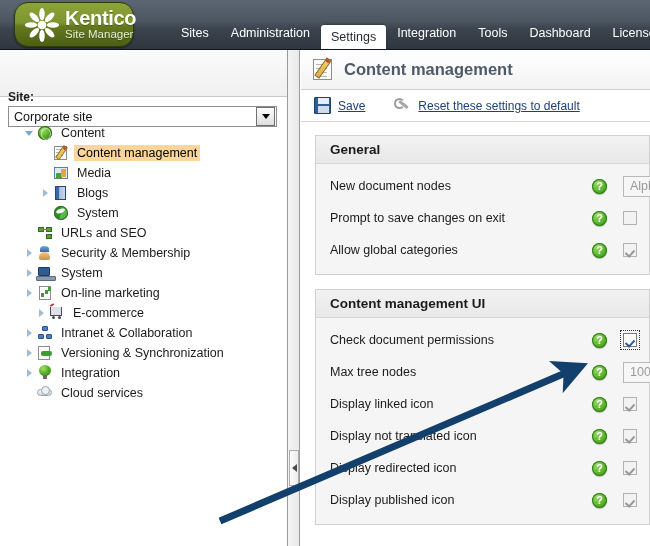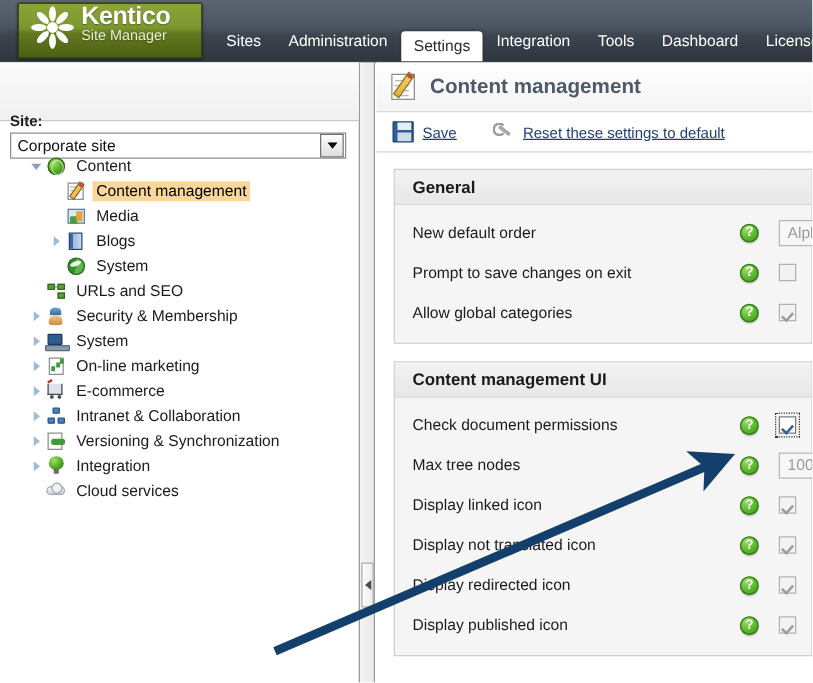--- a/index.html
+++ b/index.html
@@ -13,26 +13,26 @@
   #app { position: relative; width: 650px; height: 546px; overflow: hidden; }
 
   
   .topbar {
     position: absolute; left: 0; top: 0; width: 650px; height: 50px;
     background: linear-gradient(to bottom, #5b6672 0%, #4d5762 42%, #3b434d 60%, #2f363f 100%);
     border-bottom: 1px solid #11161c;
     overflow: hidden;
   }
   .logo {
-    position: absolute; left: 14px; top: 2px; width: 148px; height: 45px;
+    position: absolute; left: 14px; top: 2px; width: 120px; height: 45px;
     background: linear-gradient(to bottom, #8ba337 0%, #7d9630 45%, #63781f 55%, #4c5f13 100%);
     border: 1px solid #2e3a10;
-    border-radius: 2px;
+    border-radius: 14px;
     box-shadow: 0 1px 2px rgba(0,0,0,.45);
-    display: flex; 
+    display: flex; align-items: center;
   }
   .logo-mark { width: 38px; height: 38px; margin-left: 8px; flex: 0 0 auto; }
   .logo-text { margin-left: 4px; line-height: 1; }
   .logo-title {
     color: #ffffff; font-size: 20px; font-weight: bold; letter-spacing: -0.3px;
     text-shadow: 0 1px 1px rgba(0,0,0,.35); display: block;
   }
   .logo-sub {
     color: #e7eed2; font-size: 11.5px; display: block; margin-top: 1px;
     text-shadow: 0 1px 1px rgba(0,0,0,.3);
@@ -380,21 +380,21 @@
       </div>
       <div class="tnode" style="padding-left:22px">
         <span class="twist">
             <span class="tw-right"></span>
           </span>
         <span class="ico">
             <i class="ic-chart"></i>
           </span>
         <span class="lbl">On-line marketing</span>
       </div>
-      <div class="tnode" style="padding-left:22px">
+      <div class="tnode" style="padding-left:34px">
         <span class="twist">
             <span class="tw-right"></span>
           </span>
         <span class="ico">
             <i class="ic-cart"></i>
           </span>
         <span class="lbl">E-commerce</span>
       </div>
       <div class="tnode" style="padding-left:22px">
         <span class="twist">
@@ -464,21 +464,21 @@
         <span class="alabel">Reset these settings to default</span>
       </div>
     </div>
 
     <div class="settings-body">
 
       <div class="group">
         <div class="group-head">General</div>
         <div class="group-body">
           <div class="row">
-            <span class="rlabel">New default order</span>
+            <span class="rlabel">New document nodes</span>
             <span class="help">?</span>
             <span class="ctrl">
               <span class="sel-box">Alphabetical</span>
             </span>
           </div>
           <div class="row">
             <span class="rlabel">Prompt to save changes on exit</span>
             <span class="help">?</span>
             <span class="ctrl">
               <span class="cbx-unchecked"></span>

